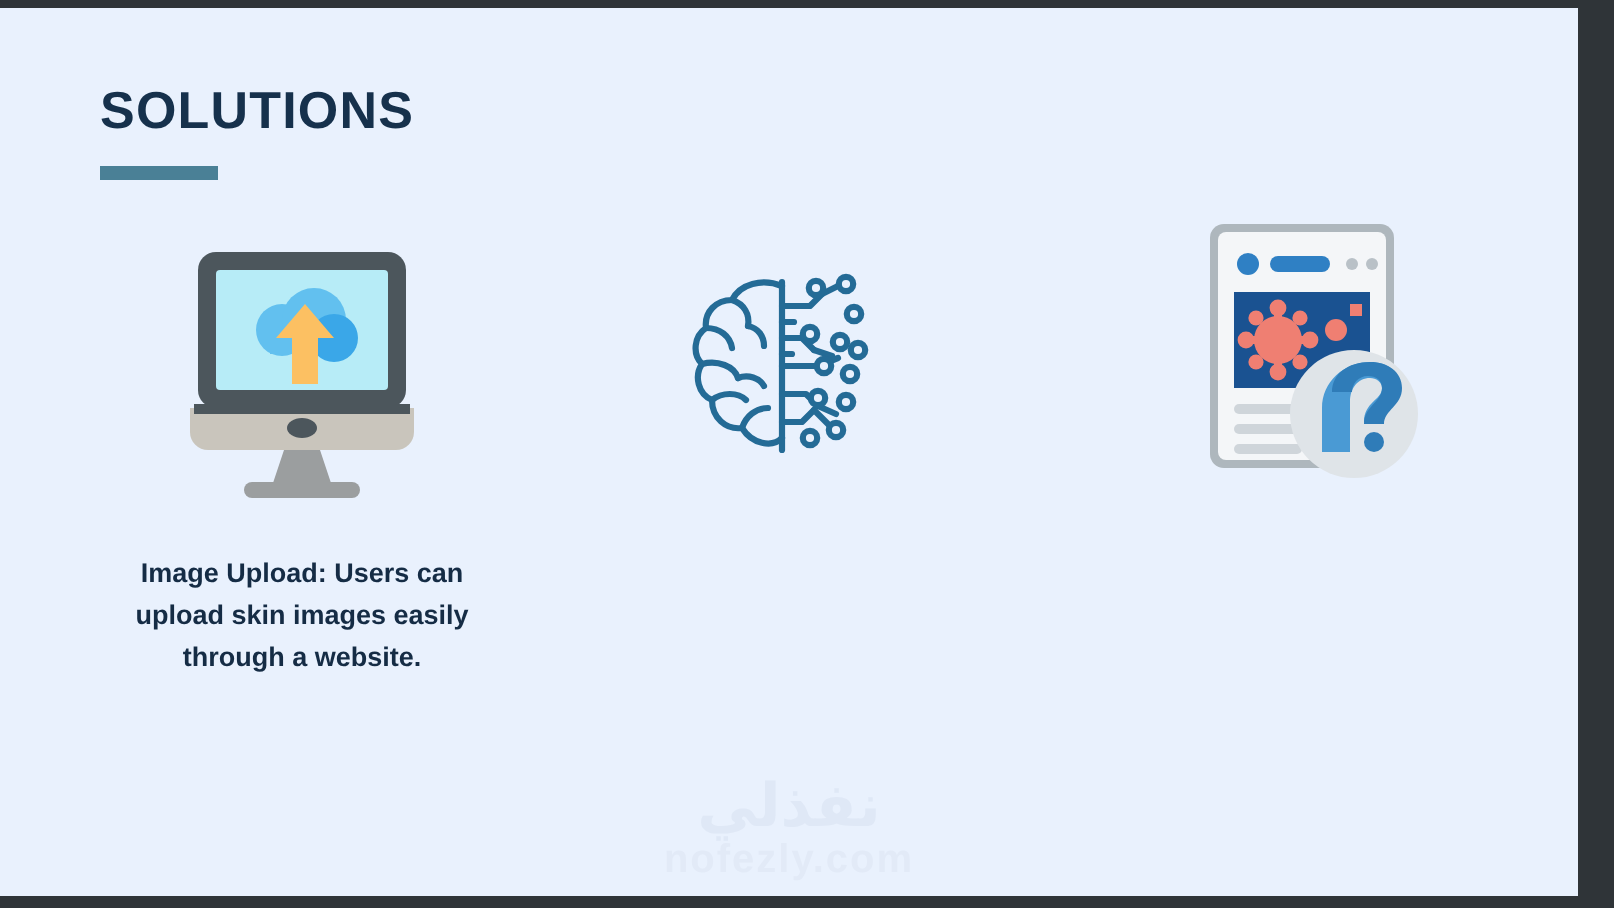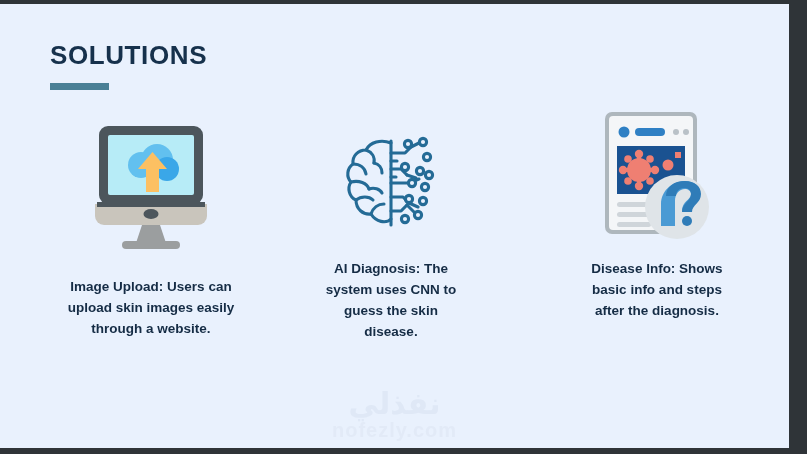--- a/index.html
+++ b/index.html
@@ -125,21 +125,20 @@
           <circle cx="90" cy="44" r="3.6"></circle>
           <circle cx="73" cy="52" r="3.6"></circle>
           <circle cx="86" cy="56" r="3.6"></circle>
           <circle cx="70" cy="68" r="3.6"></circle>
           <circle cx="84" cy="70" r="3.6"></circle>
           <circle cx="79" cy="84" r="3.6"></circle>
           <circle cx="66" cy="88" r="3.6"></circle>
         </g>
       </svg>
     </div>
-    <p class="caption">AI Diagnosis: The system uses CNN to guess the skin disease.</p>
   </div>
 
   <div class="col" id="col-3">
     <div class="icon-wrap">
       <svg width="118" height="140" viewBox="0 0 118 140" aria-hidden="true">
         <rect x="7" y="4" width="92" height="122" rx="7" fill="#aeb7bd"></rect>
         <rect x="11" y="8" width="84" height="114" rx="4" fill="#f4f6f8"></rect>
         <g>
           <circle cx="26" cy="24" r="5.5" fill="#2f80c4"></circle>
           <rect x="37" y="20" width="30" height="8" rx="4" fill="#2f80c4"></rect>
@@ -170,21 +169,20 @@
         <g>
           <circle cx="79" cy="99" r="32" fill="#dfe4e8"></circle>
           <path d="M63 118 V96 c0 -13 11 -23 24 -23 c9 0 15 5 15 12 c0 9 -9 11 -9 18 h-9
                    c0 -10 9 -11 9 -17 c0 -3 -3 -5 -6 -5 c-6 0 -10 5 -10 12 v25 Z" fill="#4a9ad4"></path>
           <path d="M87 73 c9 0 16 5 16 13 c0 9 -9 11 -9 18 h-10 c0 -9 9 -11 9 -18 c0 -4 -3 -6 -7 -6
                    c-5 0 -8 4 -8 8 h-10 c0 -9 8 -15 19 -15 Z" fill="#2f7cb8"></path>
           <circle cx="89" cy="113" r="5" fill="#2f7cb8"></circle>
         </g>
       </svg>
     </div>
-    <p class="caption">Disease Info: Shows basic info and steps after the diagnosis.</p>
   </div>
 
   <div id="watermark">
     <div id="wm-ar">نفذلي</div>
     <div id="wm-en">nofezly.com</div>
   </div>
 
 </div>
 
 <div id="edge-right"></div>

